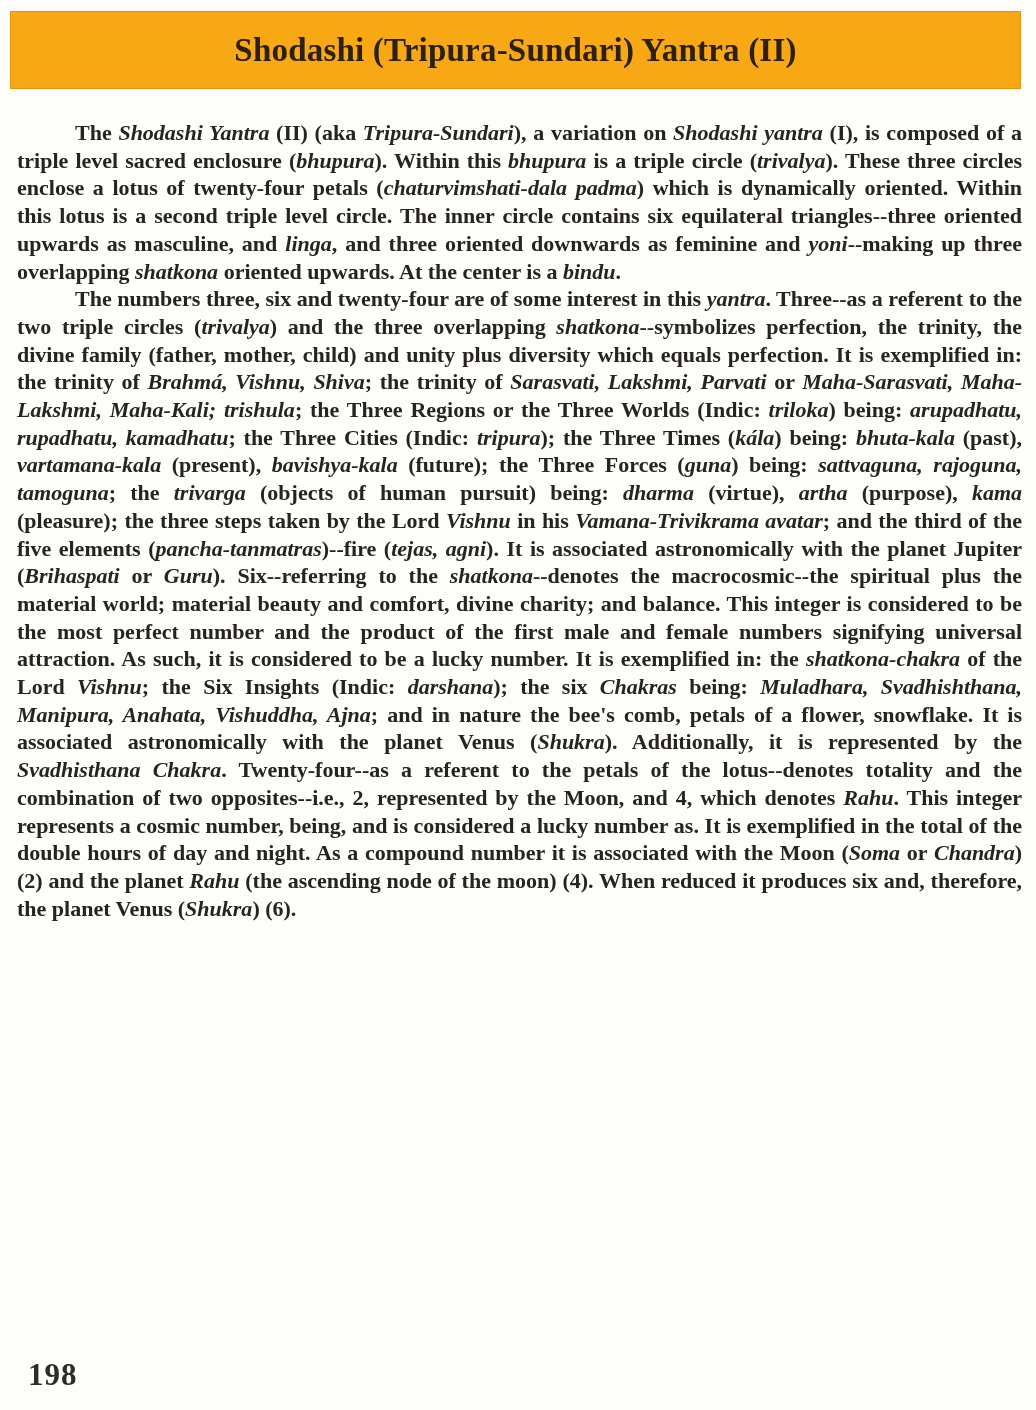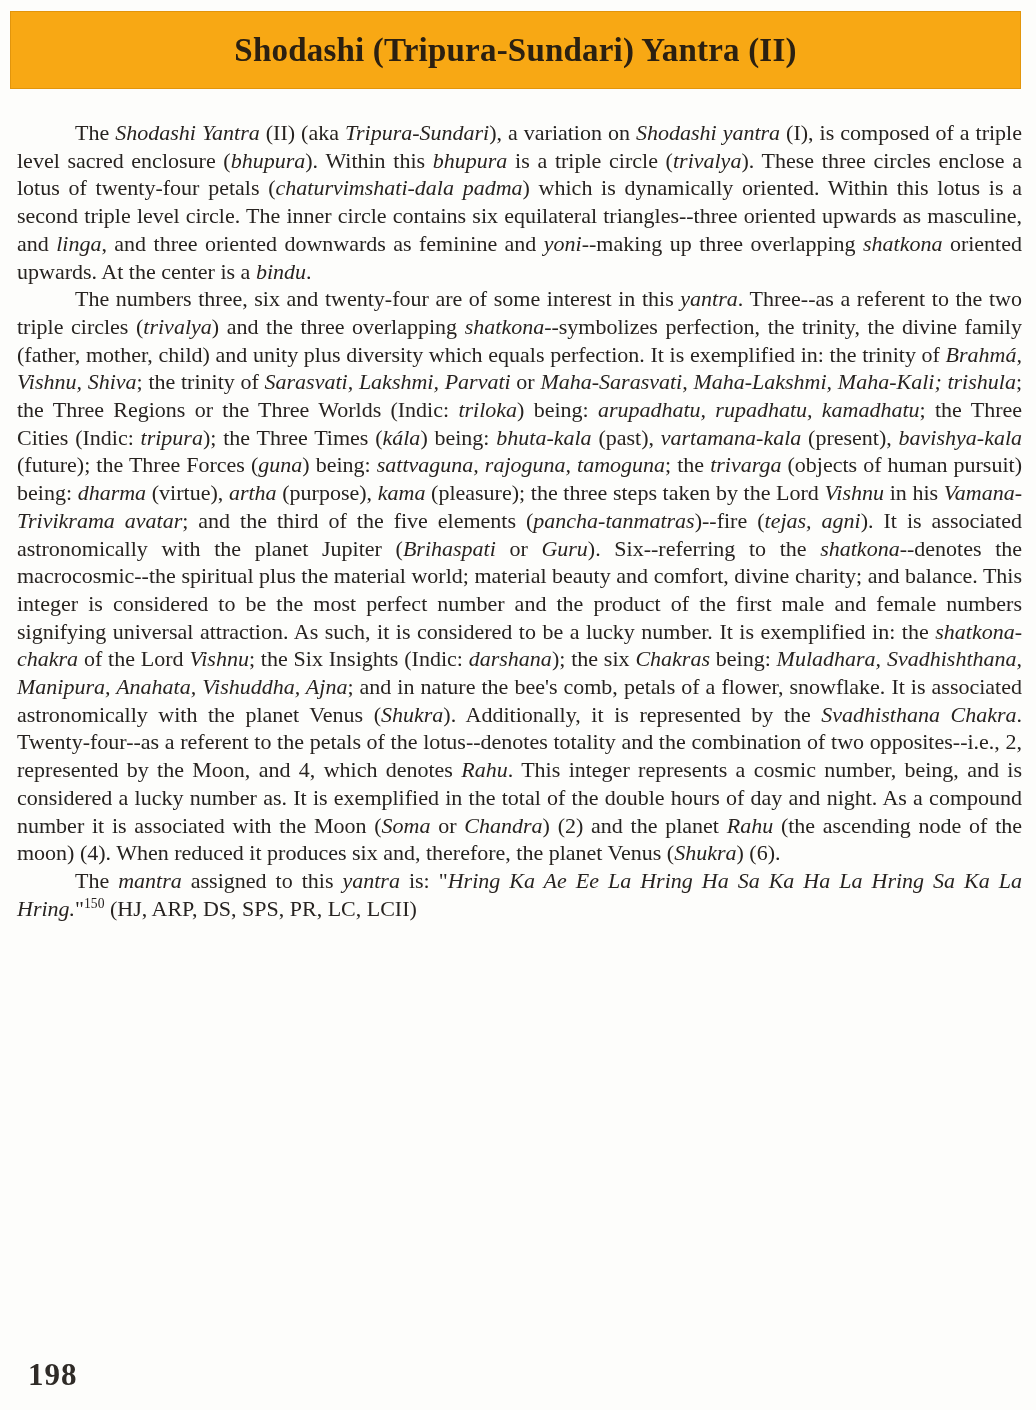--- a/index.html
+++ b/index.html
@@ -43,20 +43,21 @@
     top: 119px;
     width: 1005px;
     text-align: justify;
     color: #272320;
   }
   .content p.para {
     margin: 0;
     font-size: 22px;
     line-height: 27.7px;
     text-indent: 58px;
+    font-weight: bold;
   }
   .content .it { font-style: italic; }
   .content sup {
     font-size: 0.62em;
     line-height: 0;
     vertical-align: super;
   }
   .page-number {
     position: absolute;
     left: 28px;
@@ -72,18 +73,17 @@
 
 <div class="page">
 
   <header class="banner">
     <h1 class="banner-title">Shodashi (Tripura-Sundari) Yantra (II)</h1>
   </header>
 
   <main class="content">
       <p class="para"><span>The </span><span class="it">Shodashi Yantra</span><span> (II) (aka </span><span class="it">Tripura-Sundari</span><span>), a variation on </span><span class="it">Shodashi yantra</span><span> (I), is composed of a triple level sacred enclosure (</span><span class="it">bhupura</span><span>). Within this </span><span class="it">bhupura</span><span> is a triple circle (</span><span class="it">trivalya</span><span>). These three circles enclose a lotus of twenty-four petals (</span><span class="it">chaturvimshati-dala padma</span><span>) which is dynamically oriented. Within this lotus is a second triple level circle. The inner circle contains six equilateral triangles--three oriented upwards as masculine, and </span><span class="it">linga</span><span>, and three oriented downwards as feminine and </span><span class="it">yoni</span><span>--making up three overlapping </span><span class="it">shatkona</span><span> oriented upwards. At the center is a </span><span class="it">bindu</span><span>.</span></p>
       <p class="para"><span>The numbers three, six and twenty-four are of some interest in this </span><span class="it">yantra</span><span>. Three--as a referent to the two triple circles (</span><span class="it">trivalya</span><span>) and the three overlapping </span><span class="it">shatkona</span><span>--symbolizes perfection, the trinity, the divine family (father, mother, child) and unity plus diversity which equals perfection. It is exemplified in: the trinity of </span><span class="it">Brahmá, Vishnu, Shiva</span><span>; the trinity of </span><span class="it">Sarasvati, Lakshmi, Parvati</span><span> or </span><span class="it">Maha-Sarasvati, Maha-Lakshmi, Maha-Kali; trishula</span><span>; the Three Regions or the Three Worlds (Indic: </span><span class="it">triloka</span><span>) being: </span><span class="it">arupadhatu, rupadhatu, kamadhatu</span><span>; the Three Cities (Indic: </span><span class="it">tripura</span><span>); the Three Times (</span><span class="it">kála</span><span>) being: </span><span class="it">bhuta-kala</span><span> (past), </span><span class="it">vartamana-kala</span><span> (present), </span><span class="it">bavishya-kala</span><span> (future); the Three Forces (</span><span class="it">guna</span><span>) being: </span><span class="it">sattvaguna, rajoguna, tamoguna</span><span>; the </span><span class="it">trivarga</span><span> (objects of human pursuit) being: </span><span class="it">dharma</span><span> (virtue), </span><span class="it">artha</span><span> (purpose), </span><span class="it">kama</span><span> (pleasure); the three steps taken by the Lord </span><span class="it">Vishnu</span><span> in his </span><span class="it">Vamana-Trivikrama avatar</span><span>; and the third of the five elements (</span><span class="it">pancha-tanmatras</span><span>)--fire (</span><span class="it">tejas, agni</span><span>). It is associated astronomically with the planet Jupiter (</span><span class="it">Brihaspati</span><span> or </span><span class="it">Guru</span><span>). Six--referring to the </span><span class="it">shatkona</span><span>--denotes the macrocosmic--the spiritual plus the material world; material beauty and comfort, divine charity; and balance. This integer is considered to be the most perfect number and the product of the first male and female numbers signifying universal attraction. As such, it is considered to be a lucky number. It is exemplified in: the </span><span class="it">shatkona-chakra</span><span> of the Lord </span><span class="it">Vishnu</span><span>; the Six Insights (Indic: </span><span class="it">darshana</span><span>); the six </span><span class="it">Chakras</span><span> being: </span><span class="it">Muladhara, Svadhishthana, Manipura, Anahata, Vishuddha, Ajna</span><span>; and in nature the bee's comb, petals of a flower, snowflake. It is associated astronomically with the planet Venus (</span><span class="it">Shukra</span><span>). Additionally, it is represented by the </span><span class="it">Svadhisthana Chakra</span><span>. Twenty-four--as a referent to the petals of the lotus--denotes totality and the combination of two opposites--i.e., 2, represented by the Moon, and 4, which denotes </span><span class="it">Rahu</span><span>. This integer represents a cosmic number, being, and is considered a lucky number as. It is exemplified in the total of the double hours of day and night. As a compound number it is associated with the Moon (</span><span class="it">Soma</span><span> or </span><span class="it">Chandra</span><span>) (2) and the planet </span><span class="it">Rahu</span><span> (the ascending node of the moon) (4). When reduced it produces six and, therefore, the planet Venus (</span><span class="it">Shukra</span><span>) (6).</span></p>
-      <p class="para"><span>The </span><span class="it">mantra</span><span> assigned to this </span><span class="it">yantra</span><span> is: "</span><span class="it">Hring Ka Ae Ee La Hring Ha Sa Ka Ha La Hring Sa Ka La Hring.</span><span>"</span><sup>150</sup><span> (HJ, ARP, DS, SPS, PR, LC, LCII)</span></p>
     </main>
 
   <span class="page-number">198</span>
 
 </div>
 
 </body></html>

